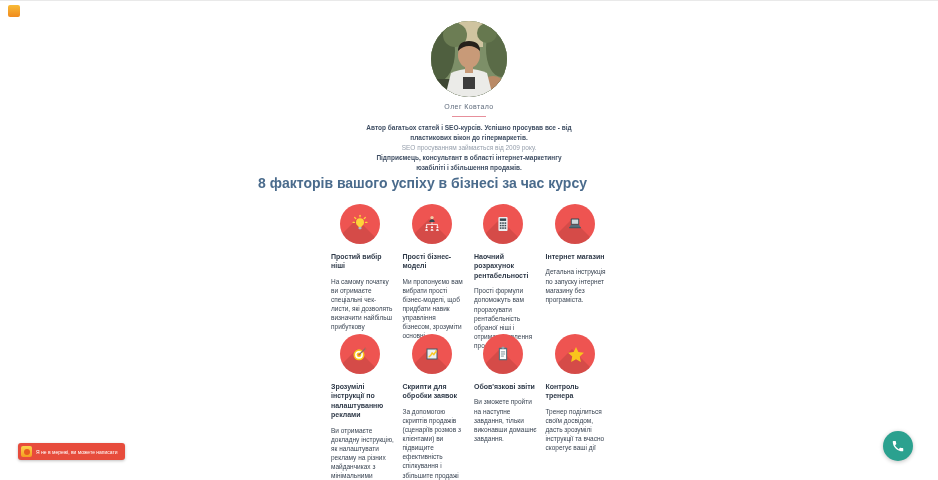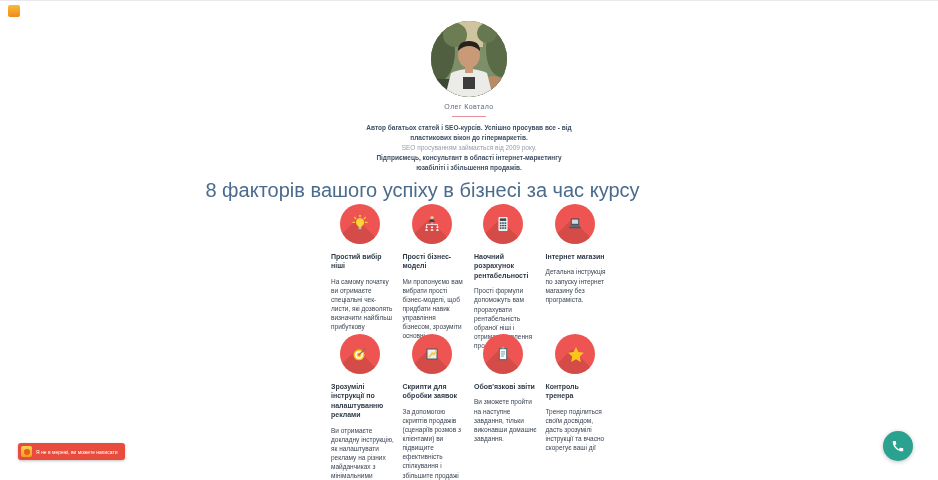--- a/index.html
+++ b/index.html
@@ -23,21 +23,21 @@
     font-size:7px;color:#5f6b7c;letter-spacing:.4px;
   }
   .name-underline{position:absolute;top:116px;left:452px;width:34px;height:1px;background:#e78f9b;}
   .bio{
     position:absolute;top:123px;left:364px;width:210px;text-align:center;
     font-size:6.5px;line-height:1.55;font-weight:bold;color:#3f4e63;
   }
   .bio .muted{color:#97a0ad;font-weight:normal;}
   .heading{
     position:absolute;top:166px;left:0;width:845px;text-align:center;
-    font-size:20px;font-weight:400;color:#4a6b8c;
+    font-size:14px;font-weight:700;color:#4a6b8c;
   }
   .features{
     position:absolute;left:331px;top:204px;width:290px;
     display:grid;grid-template-columns:repeat(4,71.5px);grid-auto-rows:130px;
   }
   .feature{position:relative;width:64px;}
   .icon-circle{
     width:40px;height:40px;border-radius:50%;background:#ee5451;
     position:relative;overflow:hidden;margin-left:9px;
   }

